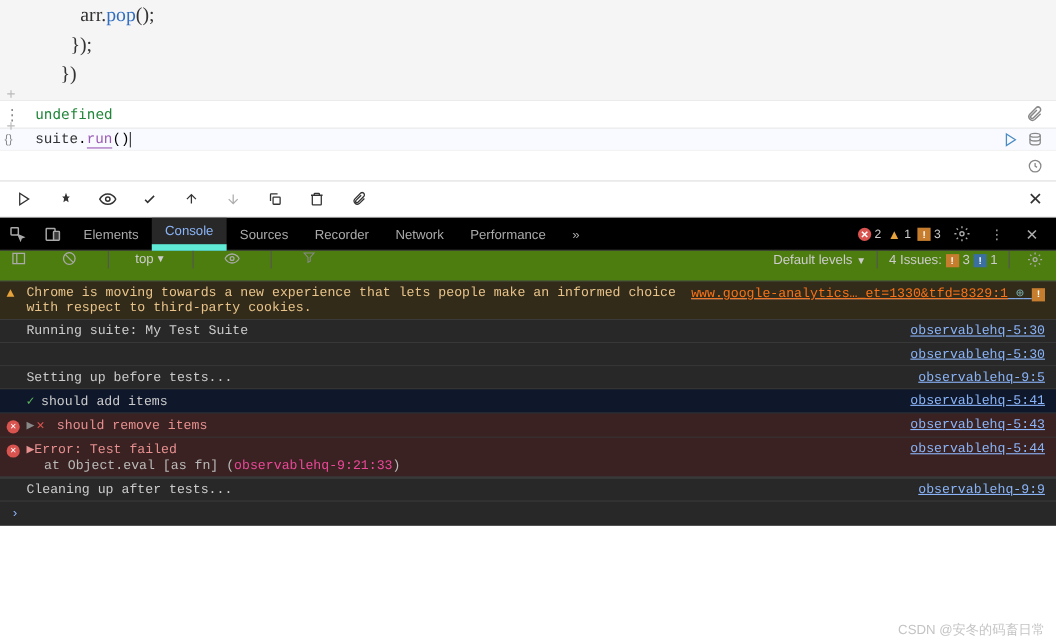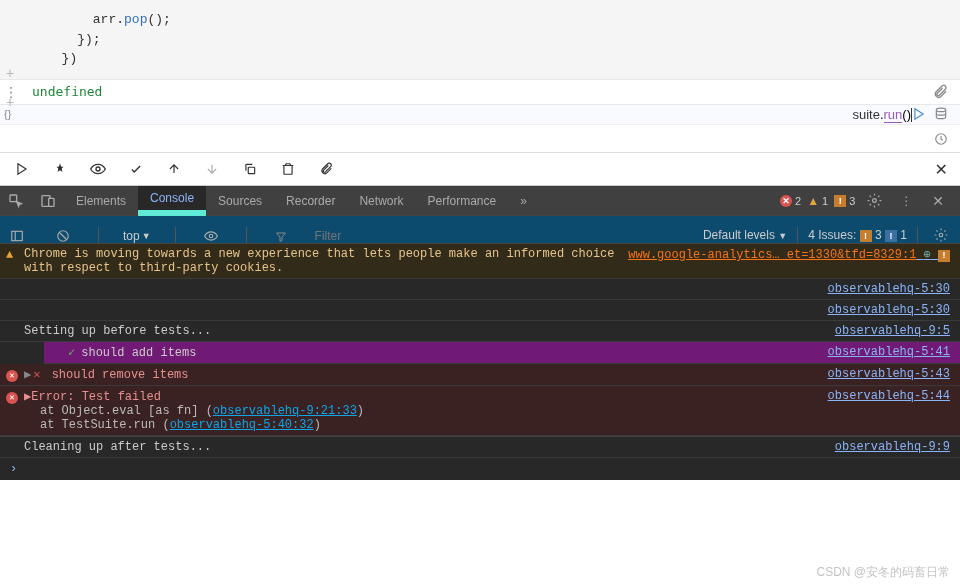--- a/index.html
+++ b/index.html
@@ -1,75 +1,75 @@
 <!DOCTYPE html>
 <html><head>
 <meta charset="utf-8">
 <style>
 * { margin: 0; padding: 0; box-sizing: border-box; }
 body { font-family: -apple-system, BlinkMacSystemFont, "Segoe UI", Arial, sans-serif; font-size: 13px; background: #fff; width: 960px; height: 585px; overflow: hidden; position: relative; }
-.code-area { background: #f5f5f5; padding: 10px 0 10px 46px; font-family: Liberation Mono, monospace; font-size: 13px; line-height: 1.5; color: #333; position: relative; }
+.code-area { background: #f5f5f5; padding: 0 0 10px 46px; font-family: Liberation Serif, serif; font-size: 18px; line-height: 1.5; color: #333; position: relative; }
 .code-line { white-space: pre; }
 .kw { color: #c41a16; }
 .str { color: #c41a16; }
 .num { color: #1c00cf; }
 .dot { color: #333; }
 .meth { color: #326ec0; }
 .gutter-add { position: absolute; left: 6px; color: #bbb; font-size: 14px; line-height: 1; }
 .cell-sep { border-top: 1px solid #e8e8e8; }
 .output-row { display: flex; align-items: center; padding: 4px 12px 4px 4px; background: #fff; position: relative; }
 .output-handle { width: 14px; text-align: center; color: #888; font-size: 14px; cursor: grab; }
 .output-val { color: #22863a; font-family: Consolas, Monaco, monospace; padding-left: 14px; }
 .attach-icon { margin-left: auto; color: #888; }
 .code-input-row { display: flex; align-items: center; padding: 2px 12px 2px 4px; background: #f8faff; border-top: 1px solid #e8e8e8; }
 .code-type-icon { width: 14px; color: #888; font-size: 11px; }
-.code-input { font-family: Liberation Sans, sans-serif; padding-left: 14px; flex: 1; text-align: right; }
+.code-input { font-family: Liberation Mono, monospace; padding-left: 14px; flex: 1; }
 .code-input .ident { color: #333; }
 .code-input .meth2 { color: #9b59b6; border-bottom: 1px solid #9b59b6; }
 .run-arrow { color: #4a8bc2; margin-right: 8px; }
 .db-icon { color: #888; }
 .spacer-row { height: 28px; display: flex; justify-content: flex-end; align-items: center; padding-right: 12px; border-top: 1px solid #eee; }
 .toolbar { display: flex; align-items: center; padding: 6px 12px; border-top: 1px solid #ddd; border-bottom: 1px solid #ccc; background: #fff; gap: 18px; }
 .toolbar .tb-btn { color: #555; font-size: 14px; display: inline-flex; align-items: center; justify-content: center; width: 20px; height: 20px; }
 .toolbar .tb-close { margin-left: auto; font-size: 16px; color: #333; }
 .devtools { background: #282828; color: #ccc; font-family: -apple-system, sans-serif; font-size: 12px; }
-.dt-tabs { display: flex; align-items: center; height: 30px; border-bottom: 1px solid #444; background: #404040; }
+.dt-tabs { display: flex; align-items: center; height: 30px; border-bottom: 1px solid #444; background: #000000; }
 .dt-tab-icon { padding: 0 8px; color: #aaa; display: inline-flex; align-items: center; }
 .dt-tab { padding: 0 12px; height: 30px; display: flex; align-items: center; color: #aaa; cursor: pointer; }
 .dt-tab.active { color: #8ab4f8; border-bottom: 6px solid #5eead4; background: #282828; }
 .dt-right { margin-left: auto; display: flex; align-items: center; gap: 6px; padding-right: 8px; }
 .dt-badge { display: inline-flex; align-items: center; gap: 3px; font-size: 11px; }
 .dt-err-dot { width: 12px; height: 12px; border-radius: 50%; background: #d9534f; color: #fff; display: inline-flex; align-items: center; justify-content: center; font-size: 9px; font-weight: bold; }
 .dt-warn-tri { color: #e6a23c; font-size: 12px; }
 .dt-issue-sq { width: 12px; height: 12px; background: #c77d2e; display: inline-block; color: #fff; font-size: 9px; text-align: center; line-height: 12px; font-weight: bold; }
 .dt-gear { color: #aaa; padding: 0 6px; }
 .dt-more { color: #aaa; padding: 0 6px; }
 .dt-close { color: #aaa; padding: 0 8px; font-size: 14px; }
-.dt-filterbar { display: flex; align-items: flex-end; height: 28px; background: #0c4a6e; border-bottom: 1px solid #444; padding: 0 6px; gap: 24px; }
+.dt-filterbar { display: flex; align-items: flex-start; height: 28px; background: #4d7c0f; border-bottom: 1px solid #444; padding: 0 6px; gap: 24px; }
 .dt-fb-btn { color: #aaa; padding: 0 4px; }
 .dt-fb-sep { width: 1px; height: 16px; background: #555; }
 .dt-fb-top { color: #ccc; font-size: 12px; display: flex; align-items: center; gap: 2px; }
 .dt-fb-filter { color: #888; font-size: 12px; flex: 0 0 auto; margin-top: 31px; }
 .dt-fb-right { margin-left: auto; display: flex; align-items: center; gap: 10px; }
 .console-body { font-family: Consolas, Monaco, "Courier New", monospace; font-size: 12px; }
 .c-row { display: flex; padding: 3px 10px 3px 24px; border-bottom: 1px solid #3a3a3a; position: relative; align-items: flex-start; }
 .c-row .c-icon { position: absolute; left: 6px; top: 4px; }
 .c-row .c-text { flex: 1; white-space: pre-wrap; }
 .c-row .c-src { color: #8ab4f8; text-decoration: underline; cursor: pointer; margin-left: auto; padding-left: 12px; white-space: nowrap; }
 .c-warn { background: #332b1a; color: #e8c48a; }
 .c-warn .c-link { color: #f97316; text-decoration: underline; }
 .c-info { background: #282828; color: #ccc; }
-.c-pass { background: #701a75; color: #ccc; margin-left: 44px; }
+.c-pass { background: #0f172a; color: #ccc; }
 .c-pass .check { color: #5cb85c; margin-right: 6px; }
 .c-err { background: #3a2222; color: #e89090; }
 .c-err .xmark { color: #d9534f; margin-right: 4px; }
 .c-err .arrow { color: #888; margin-right: 2px; }
 .c-err-multi { background: #3a2222; color: #e89090; }
 .c-err-multi .stack { color: #bbb; padding-left: 16px; }
-.c-err-multi .stack .link { color: #0ea5e9; text-decoration: underline; }
+.c-err-multi .stack .link { color: #ec4899; }
 .c-prompt { padding: 4px 10px; color: #8ab4f8; }
 .watermark { position: absolute; bottom: 4px; right: 10px; color: #aaa; font-size: 12px; font-family: sans-serif; pointer-events: none; opacity: 0.7; }
 svg { display: block; }
 </style>
 </head>
 <body>
 
 <div class="code-area">
   <div class="code-line"><span>      </span><span class="ident">arr</span><span class="dot">.</span><span class="meth">pop</span><span>();</span></div>
   <div class="code-line">    });</div>
@@ -260,20 +260,21 @@
   </div>
 
   <div class="console-body">
     <div class="c-row c-warn">
       <span class="c-icon dt-warn-tri">▲</span>
       <span class="c-text">Chrome is moving towards a new experience that lets people make an informed choice with respect to third-party cookies.</span>
       <span class="c-src"><span class="c-link">www.google-analytics…_et=1330&amp;tfd=8329:1</span> <span style="color:#7aa">⊕</span> <span class="dt-issue-sq">!</span></span>
     </div>
 
     <div class="c-row c-info">
+      <span class="c-text">Running suite: My Test Suite</span>
       <span class="c-src">observablehq-5:30</span>
     </div>
     <div class="c-row c-info">
       <span class="c-src">observablehq-5:30</span>
     </div>
     <div class="c-row c-info">
       <span class="c-text">Setting up before tests...</span>
       <span class="c-src">observablehq-9:5</span>
     </div>
     <div class="c-row c-pass">
@@ -286,21 +287,20 @@
       <span class="c-src">observablehq-5:43</span>
     </div>
 
     <div class="c-row c-err-multi" style="display:block;padding-left:24px;position:relative">
       <span class="c-icon" style="left:6px;top:4px;position:absolute"><span class="dt-err-dot">✕</span></span>
       <div style="display:flex">
         <span class="c-text"><span class="arrow">▶</span><span>Error: Test failed</span></span>
         <span class="c-src">observablehq-5:44</span>
       </div>
       <div class="stack"><span>    at Object.eval [as fn] (</span><span class="link">observablehq-9:21:33</span><span>)</span></div>
-      <div class="stack"><span>    at TestSuite.run (</span><span class="link">observablehq-5:40:32</span><span>)</span></div>
     </div>
 
     <div class="c-row c-info" style="border-top:1px solid #444">
       <span class="c-text">Cleaning up after tests...</span>
       <span class="c-src">observablehq-9:9</span>
     </div>
 
     <div class="c-prompt">›</div>
   </div>
 </div>

